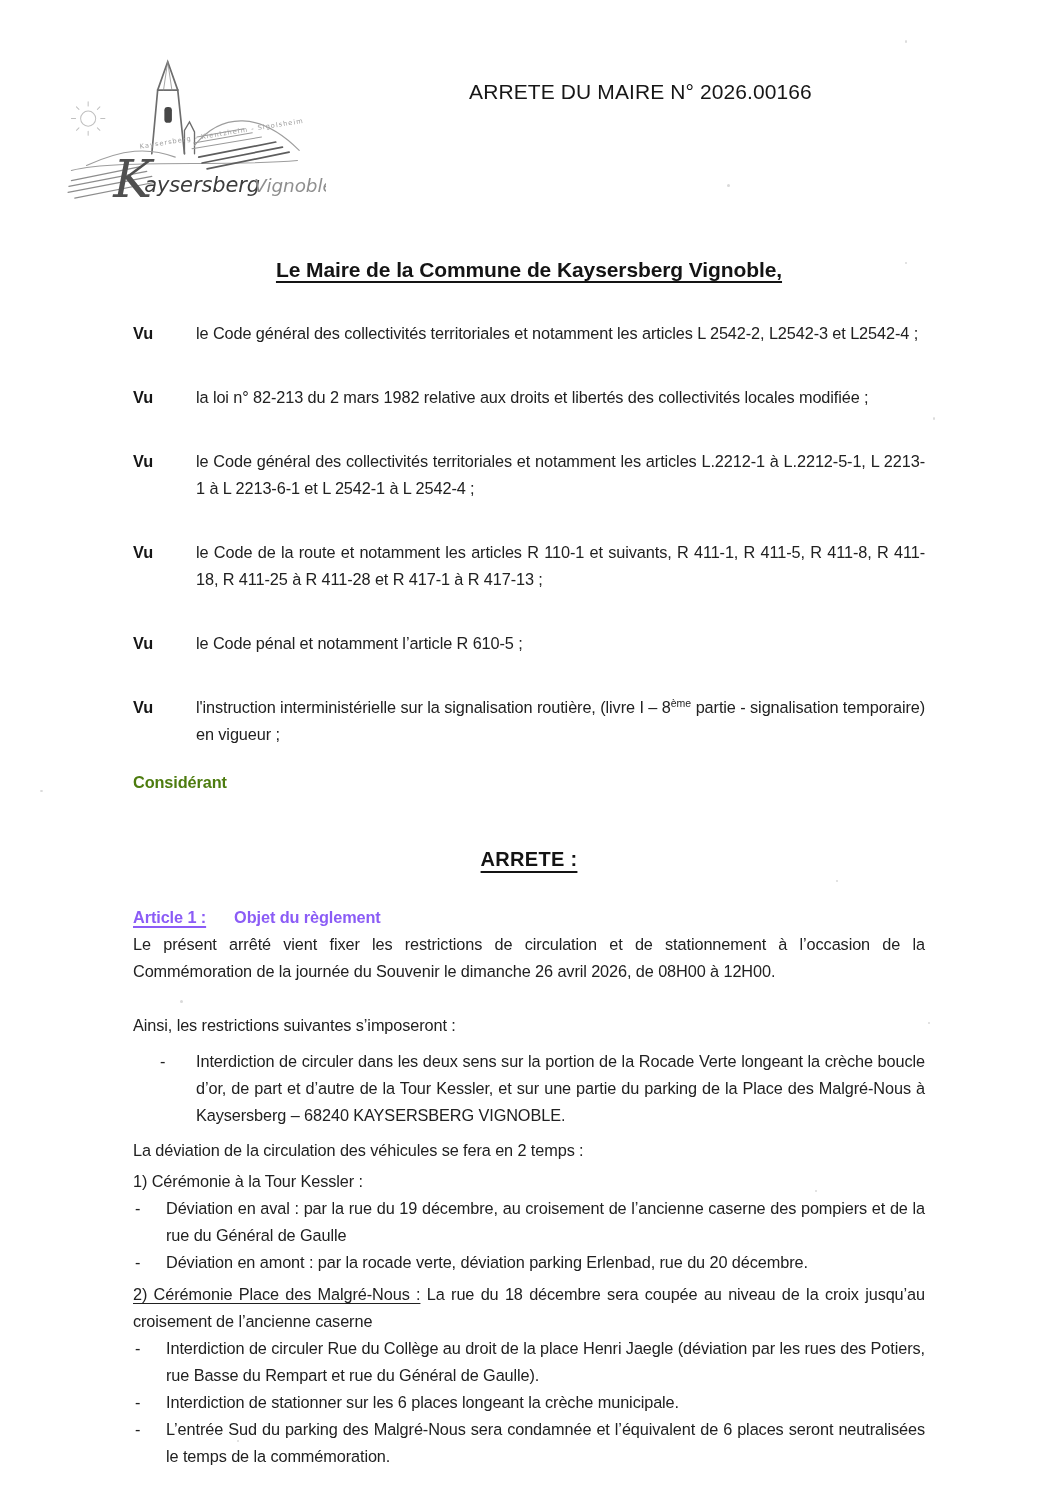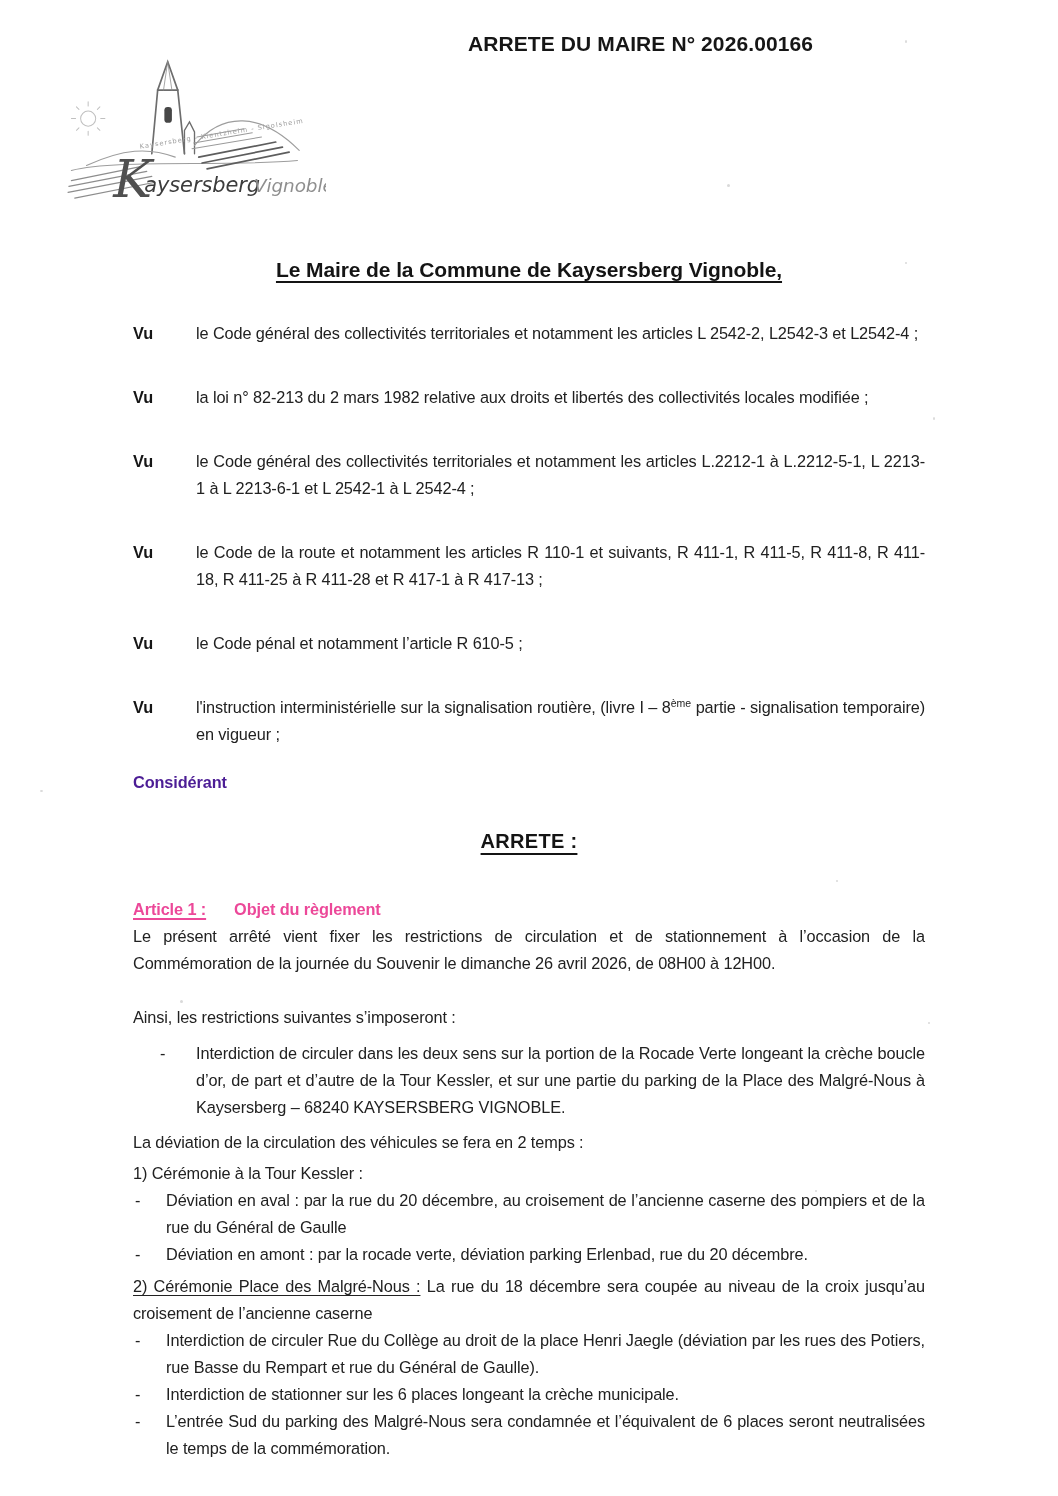--- a/index.html
+++ b/index.html
@@ -15,21 +15,21 @@
     font-size: 16.3px;
     line-height: 27px;
     letter-spacing: -0.1px;
   }
   .content { padding: 0 133px; }
 
   
   .header { position: relative; height: 218px; padding-top: 30px; }
   .logo { position: absolute; left: 58px; top: 56px; width: 268px; height: 152px; }
   .header-text { margin-left: 318px; width: 645px; text-align: center; }
-  .doc-title { font-weight: bold; font-size: 21px; letter-spacing: 0.1px; color: #161616; }
+  .doc-title { font-weight: normal; font-size: 21px; letter-spacing: 0.1px; color: #161616; margin-top: 48px; }
   .doc-subtitle {
     margin: 27px auto 0;
     width: 572px;
     font-weight: bold;
     font-size: 17.5px;
     line-height: 33px;
     color: #161616;
   }
 
   
@@ -37,45 +37,45 @@
     margin-top: 38px;
     text-align: center;
     font-weight: bold;
     font-size: 21px;
     color: #141414;
     text-decoration: underline;
     text-decoration-thickness: 1.8px;
     text-underline-offset: 4px;
   }
   .arrete-heading {
-    margin-top: 33px;
+    margin-top: 51px;
     text-align: center;
     font-weight: bold;
     font-size: 20px;
     line-height: 24px;
     color: #141414;
     text-decoration: underline;
     text-decoration-thickness: 2.2px;
     text-underline-offset: 5px;
     letter-spacing: 0.3px;
   }
 
   
   .vu-section { margin-top: 27px; }
   .vu-row { display: grid; grid-template-columns: 63px 1fr; margin-top: 37px; }
   .vu-label { font-weight: bold; color: #161616; }
   .vu-text { text-align: justify; }
   sup.ord { font-size: 10.5px; line-height: 0; vertical-align: super; letter-spacing: 0; }
 
   .considerant-row { margin-top: 21px; display: grid; grid-template-columns: 123px 1fr; }
-  .considerant-label { font-weight: bold; color: #4c1d95; }
+  .considerant-label { font-weight: bold; color: #4d7c0f; }
   .considerant-text { text-align: justify; }
 
   
-  .article-heading { margin-top: 43px; font-weight: bold; color: #ec4899; }
+  .article-heading { margin-top: 33px; font-weight: bold; color: #8b5cf6; }
   .article-label { text-decoration: underline; text-decoration-thickness: 1.6px; text-underline-offset: 3px; }
   .article-title { margin-left: 28px; }
   .para-just { text-align: justify; }
   .ainsi { margin-top: 27px; }
 
   .bullet-l1 { margin-top: 9px; padding-left: 27px; display: grid; grid-template-columns: 36px 1fr; }
   .bullet-l2 { padding-left: 2px; display: grid; grid-template-columns: 31px 1fr; }
   .bullet-dash { color: #212121; }
   .bullet-text { text-align: justify; }
 
@@ -207,21 +207,21 @@
     <div class="bullet-l1">
       <div class="bullet-dash">-</div>
       <div class="bullet-text">Interdiction de circuler dans les deux sens sur la portion de la Rocade Verte longeant la crèche boucle d’or, de part et d’autre de la Tour Kessler, et sur une partie du parking de la Place des Malgré-Nous à Kaysersberg – 68240 KAYSERSBERG VIGNOBLE.</div>
     </div>
 
     <p class="deviation-intro">La déviation de la circulation des véhicules se fera en 2 temps :</p>
 
     <p class="ceremony-heading">1) Cérémonie à la Tour Kessler :</p>
     <div class="bullet-l2">
       <div class="bullet-dash">-</div>
-      <div class="bullet-text">Déviation en aval : par la rue du 20 décembre, au croisement de l’ancienne caserne des pompiers et de la rue du Général de Gaulle</div>
+      <div class="bullet-text">Déviation en aval : par la rue du 19 décembre, au croisement de l’ancienne caserne des pompiers et de la rue du Général de Gaulle</div>
     </div>
     <div class="bullet-l2">
       <div class="bullet-dash">-</div>
       <div class="bullet-text">Déviation en amont : par la rocade verte, déviation parking Erlenbad, rue du 20 décembre.</div>
     </div>
 
     <p class="c2-lead">
       <span class="c2-underline">2) Cérémonie Place des Malgré-Nous :</span><span> La rue du 18 décembre sera coupée au niveau de la croix jusqu’au croisement de l’ancienne caserne</span>
     </p>
     <div class="bullet-l2">

